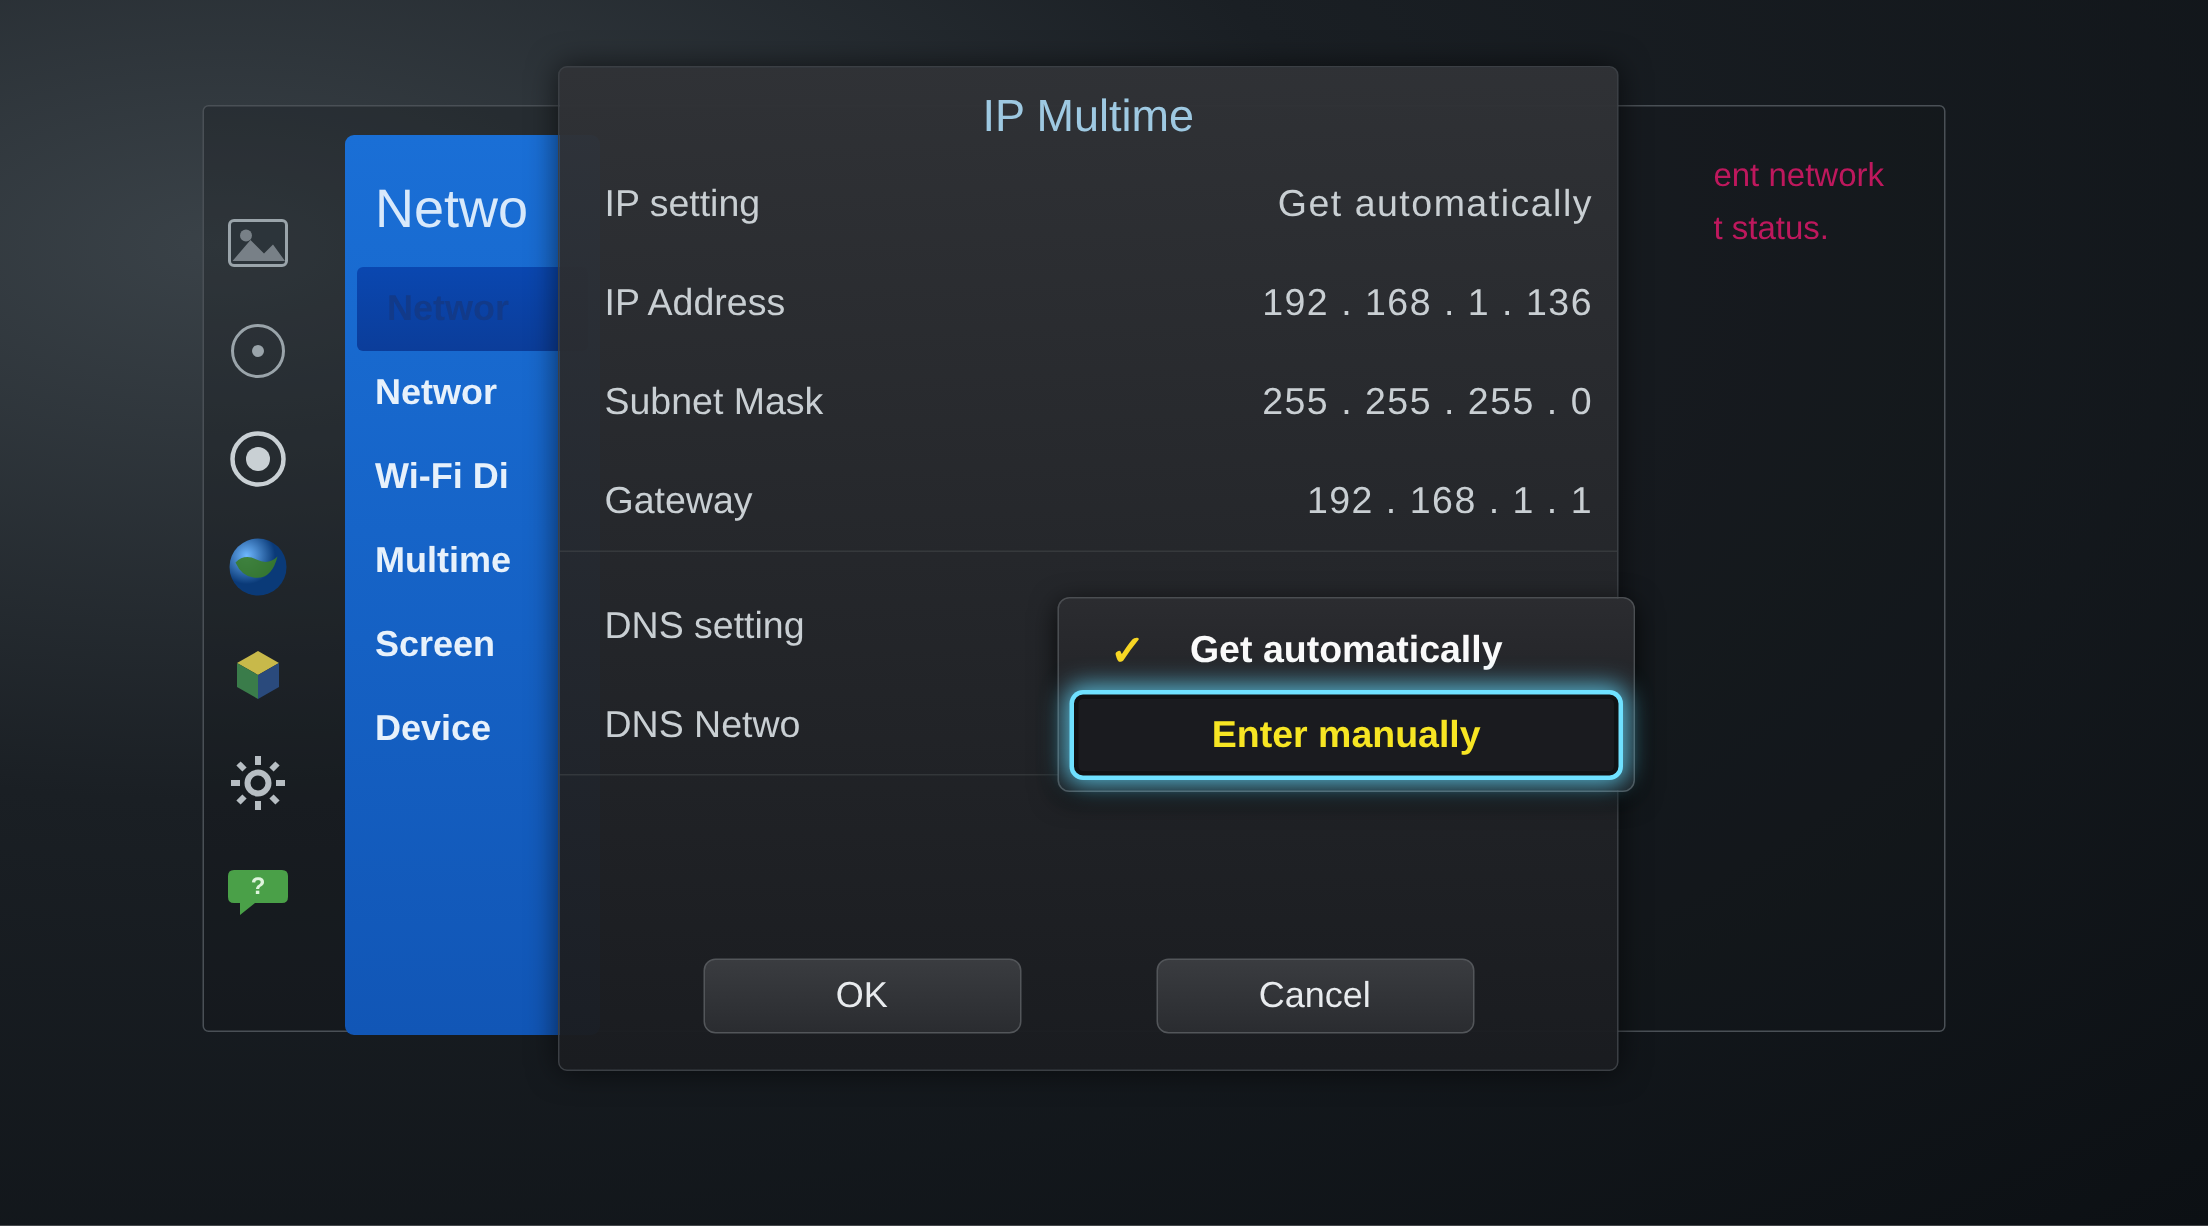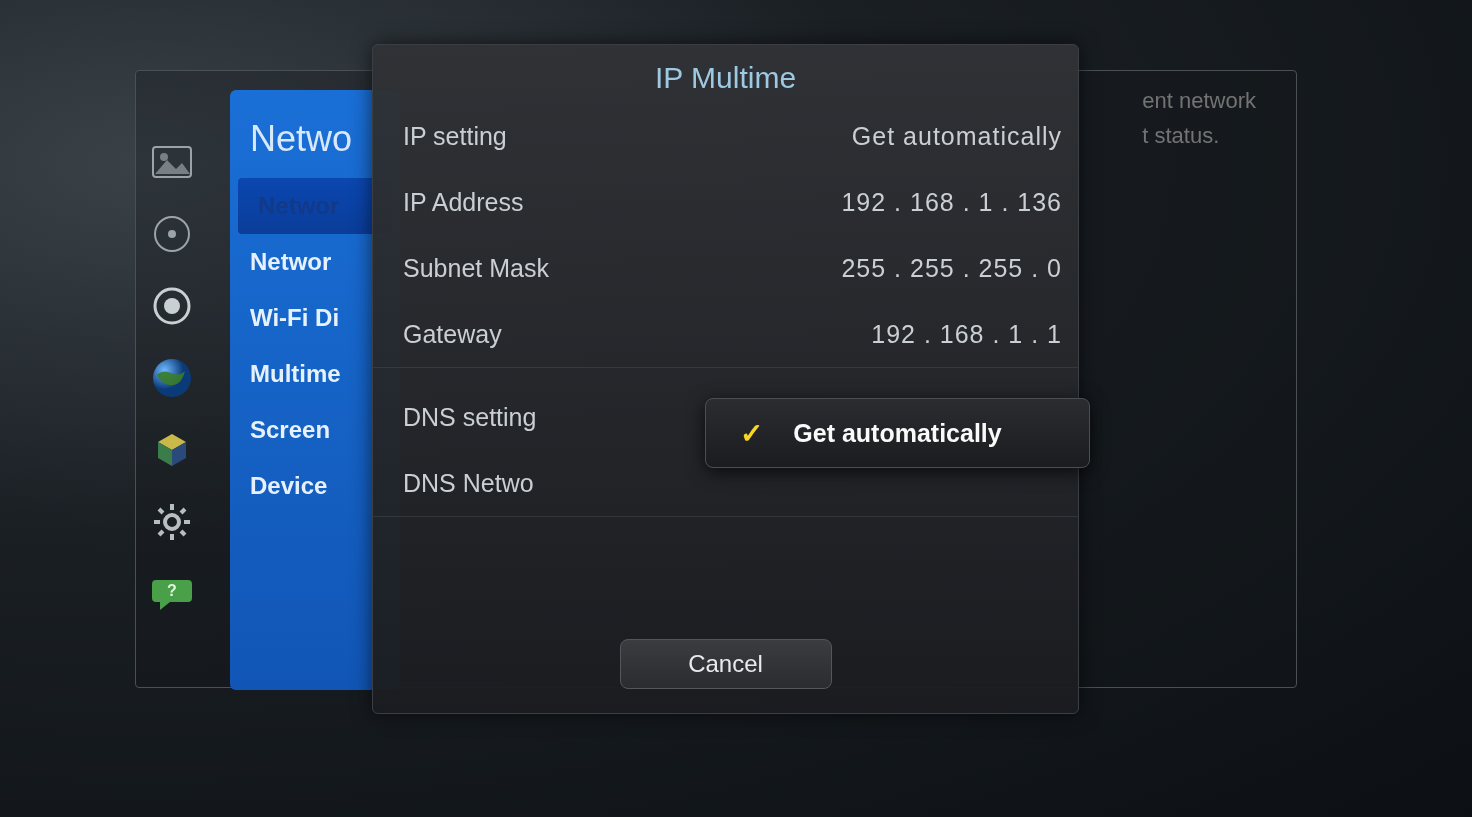--- a/index.html
+++ b/index.html
@@ -26,23 +26,23 @@
     top: 70px;
     width: 1160px;
     height: 616px;
     border: 1px solid #4a5056;
     border-radius: 4px;
     background: rgba(20,24,28,0.3);
   }
   .back-text {
     position: absolute;
     right: 40px;
-    top: 12px;
+    top: 28px;
     font-size: 22px;
-    color: #737373;
+    color: #be185d;
     text-align: left;
     line-height: 1.6;
   }
 
   
   .icon-strip {
     position: absolute;
     left: 150px;
     top: 140px;
     display: flex;
@@ -304,24 +304,28 @@
     <div class="row">
       <span class="row-label">DNS setting</span>
       <span class="row-value"></span>
     </div>
     <div class="row sep">
       <span class="row-label">DNS Netwo</span>
       <span class="row-value"></span>
     </div>
 
     <div class="btn-row">
+      <div class="btn">OK</div>
       <div class="btn">Cancel</div>
     </div>
   </div>
 
   <div class="dropdown">
     <div class="dd-option">
       <span class="dd-check">✓</span>
       <span>Get automatically</span>
     </div>
+    <div class="dd-option focused">
+      <span>Enter manually</span>
+    </div>
   </div>
 
 </div>
 
 </body></html>

